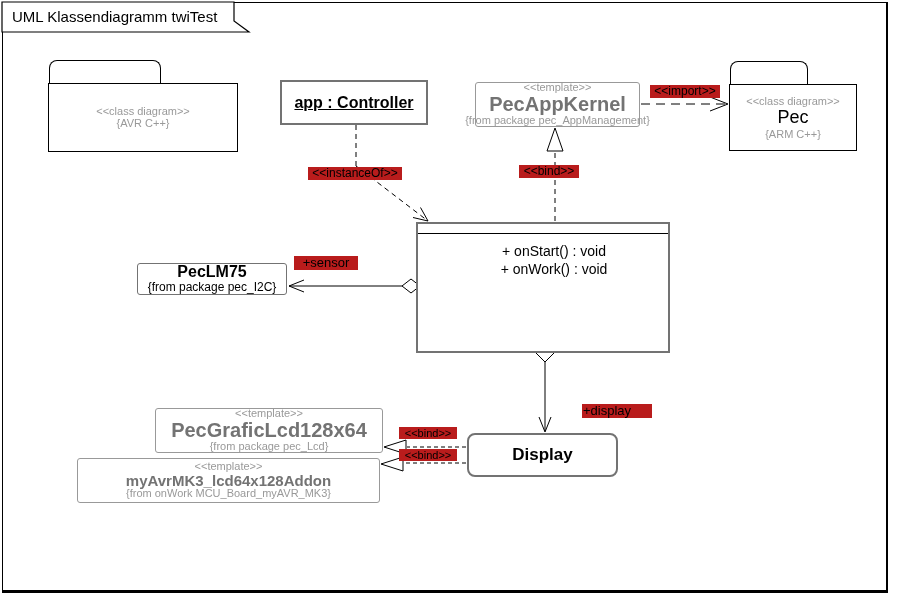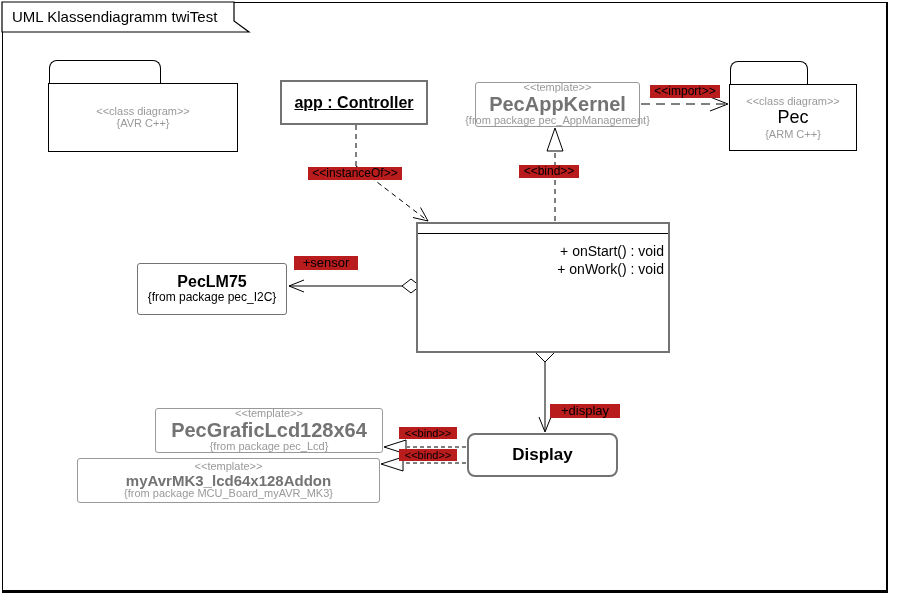--- a/index.html
+++ b/index.html
@@ -42,21 +42,21 @@
   .gray-node .g-name{font-weight:bold;color:#737373;white-space:nowrap;}
   .gray-node .g-from{font-size:11px;color:#999;white-space:nowrap;}
   .edge-label{
     position:absolute;background:#b91c1c;white-space:nowrap;text-align:center;
     font-size:12px;color:#000;line-height:1.1;padding:0 1px;
   }
   .role-label{font-size:13px;}
   
   .cmp-name{border-bottom:1px solid #000;font-weight:bold;font-size:17px;}
   .cmp-attrs{border-bottom:1px solid #000;}
-  .cmp-ops{padding:8px 4px 0 26px;font-size:14px;line-height:18px;text-align:right;}
+  .cmp-ops{padding:8px 4px 0 26px;font-size:14px;line-height:18px;text-align:center;}
 </style>
 </head>
 <body>
 
 <div id="canvas">
 
   <div class="frame"></div>
 
   <svg class="layer" viewBox="0 0 897 603">
 
@@ -127,42 +127,42 @@
   </div>
 
   <div class="node" style="left:416px;top:222px;width:254px;height:131px;">
     <div class="cmp-attrs" style="height:9px;"></div>
     <div class="cmp-ops">
       <div>+ onStart() : void</div>
       <div>+ onWork() : void</div>
     </div>
   </div>
 
-  <div class="node col-flex" style="left:137px;top:263px;width:150px;height:52px;border-width:1.5px;border-radius:3px;line-height:1.15;">
+  <div class="node col-flex" style="left:137px;top:263px;width:150px;height:32px;border-width:1.5px;border-radius:3px;line-height:1.15;">
     <div style="font-weight:bold;font-size:16px;white-space:nowrap;">PecLM75</div>
     <div style="font-size:12px;white-space:nowrap;">{from package pec_I2C}</div>
   </div>
 
   <div class="node gray-node col-flex" style="left:155px;top:408px;width:228px;height:45px;">
     <div class="g-stereo">&lt;&lt;template&gt;&gt;</div>
     <div class="g-name" style="font-size:20px;">PecGraficLcd128x64</div>
     <div class="g-from">{from package pec_Lcd}</div>
   </div>
 
   <div class="node gray-node col-flex" style="left:77px;top:458px;width:303px;height:45px;">
     <div class="g-stereo">&lt;&lt;template&gt;&gt;</div>
     <div class="g-name" style="font-size:15px;">myAvrMK3_lcd64x128Addon</div>
-    <div class="g-from">{from package MCU_Board_myAVR_MK3}</div>
+    <div class="g-from">{from onWork MCU_Board_myAVR_MK3}</div>
   </div>
 
   <div class="node center-flex" style="left:467px;top:433px;width:151px;height:44px;border-width:2px;border-radius:8px;">
     <span style="font-weight:bold;font-size:17px;">Display</span>
   </div>
 
   <div class="edge-label" style="left:308px;top:167px;width:92px;">&lt;&lt;instanceOf&gt;&gt;</div>
   <div class="edge-label" style="left:519px;top:165px;width:58px;">&lt;&lt;bind&gt;&gt;</div>
   <div class="edge-label" style="left:650px;top:85px;width:68px;">&lt;&lt;import&gt;&gt;</div>
   <div class="edge-label role-label" style="left:294px;top:256px;width:62px;">+sensor</div>
-  <div class="edge-label role-label" style="left:550px;top:404px;width:68px;text-align:center;">+display</div>
+  <div class="edge-label role-label" style="left:582px;top:404px;width:68px;text-align:left;">+display</div>
   <div class="edge-label" style="left:399px;top:427px;width:56px;font-size:11px;">&lt;&lt;bind&gt;&gt;</div>
   <div class="edge-label" style="left:399px;top:449px;width:56px;font-size:11px;">&lt;&lt;bind&gt;&gt;</div>
 
 </div>
 
 </body></html>

